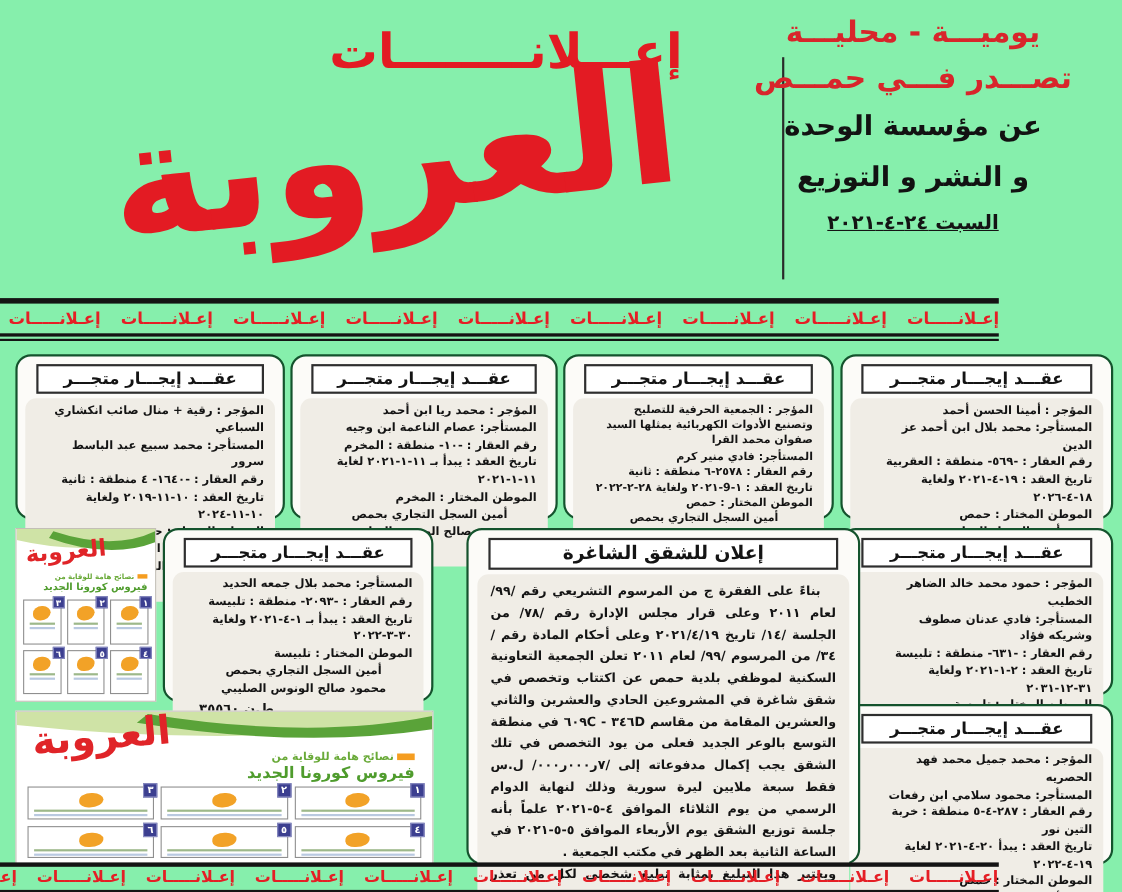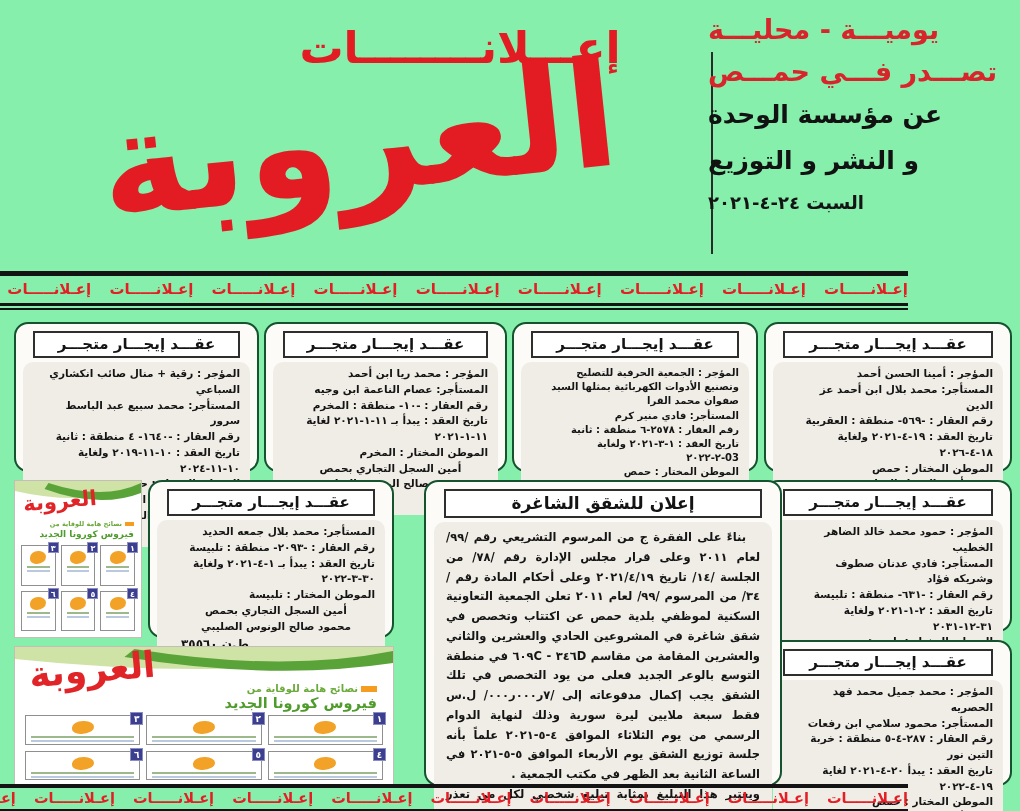--- a/index.html
+++ b/index.html
@@ -9,25 +9,25 @@
     background: #86efac; overflow: hidden;
     font-family: "DejaVu Sans", sans-serif; font-weight: bold; color:#141414;
   }
   
   .ads-word { position:absolute; left:240px; top:22px; width:440px; text-align:center;
     font-size:44px; color:#e31b23; direction:rtl; }
   .logo-main { position:absolute; left:10px; top:48px; width:700px; height:215px;
     text-align:center; font-size:148px; line-height:1.25; color:#e31b23;
     transform:rotate(-6deg); direction:rtl; }
   .vline { position:absolute; left:711px; top:52px; width:2px; height:202px; background:#2a2a2a; }
-  .masthead { position:absolute; left:708px; top:14px; width:292px; text-align:left; direction:rtl; }
+  .masthead { position:absolute; left:684px; top:14px; width:292px; text-align:center; direction:rtl; }
   .m-red { font-size:27px; color:#d8252b; margin-bottom:11px; }
   .m-blk { font-size:25px; color:#121212; margin-bottom:17px; }
   .m-blk.first { margin-top:13px; }
-  .m-date { font-size:18px; margin-top:2px; }
+  .m-date { font-size:18px; margin-top:2px;text-decoration:underline; }
   
   .banner { position:absolute; left:0; width:908px; }
   .banner-top { top:271px; }
   .banner-bot { top:784px; }
   .rule { background:#141414; }
   .r5 { height:5px; } .r4 { height:4px; } .r3 { height:3px; margin-bottom:2px; } .r2 { height:2px; }
   .banner-line { text-align:center; font-size:15px; color:#e51e25; direction:rtl;
     padding:4px 0 5px; white-space:nowrap; overflow:hidden; word-spacing:13px; }
   
   .adbox { position:absolute; border:2px solid #14532d; border-radius:14px; background:#fcfbf8; }
@@ -113,21 +113,21 @@
       <div class="adtn">ط.ن ٣٥٥٥٣</div>
     </div>
   </div>
 
   <div class="adbox" style="left:512px; top:322px; width:246px; height:150px;">
     <div class="adtitle">عقـــد إيجـــار متجـــر</div>
     <div class="adbody" style="font-size:10px; line-height:1.42;">
       <div class="adline">المؤجر : الجمعية الحرفية للتصليح وتصنيع الأدوات الكهربائية يمثلها السيد صفوان محمد القرا</div>
       <div class="adline">المستأجر: فادي منير كرم</div>
       <div class="adline">رقم العقار : ٢٥٧٨-٦ منطقة : ثانية</div>
-      <div class="adline">تاريخ العقد : ١-٣-٢٠٢١ ولغاية 03-٢-٢٠٢٢</div>
+      <div class="adline">تاريخ العقد : ١-9-٢٠٢١ ولغاية ٢٨-٢-٢٠٢٢</div>
       <div class="adline">الموطن المختار : حمص</div>
       <div class="adline c">أمين السجل التجاري بحمص</div>
       <div class="adline c">محمود صالح الونوس الصليبي</div>
       <div class="adtn">ط.ن ٣٥٥٥٤</div>
     </div>
   </div>
 
   <div class="adbox" style="left:264px; top:322px; width:243px; height:150px;">
     <div class="adtitle">عقـــد إيجـــار متجـــر</div>
     <div class="adbody">

